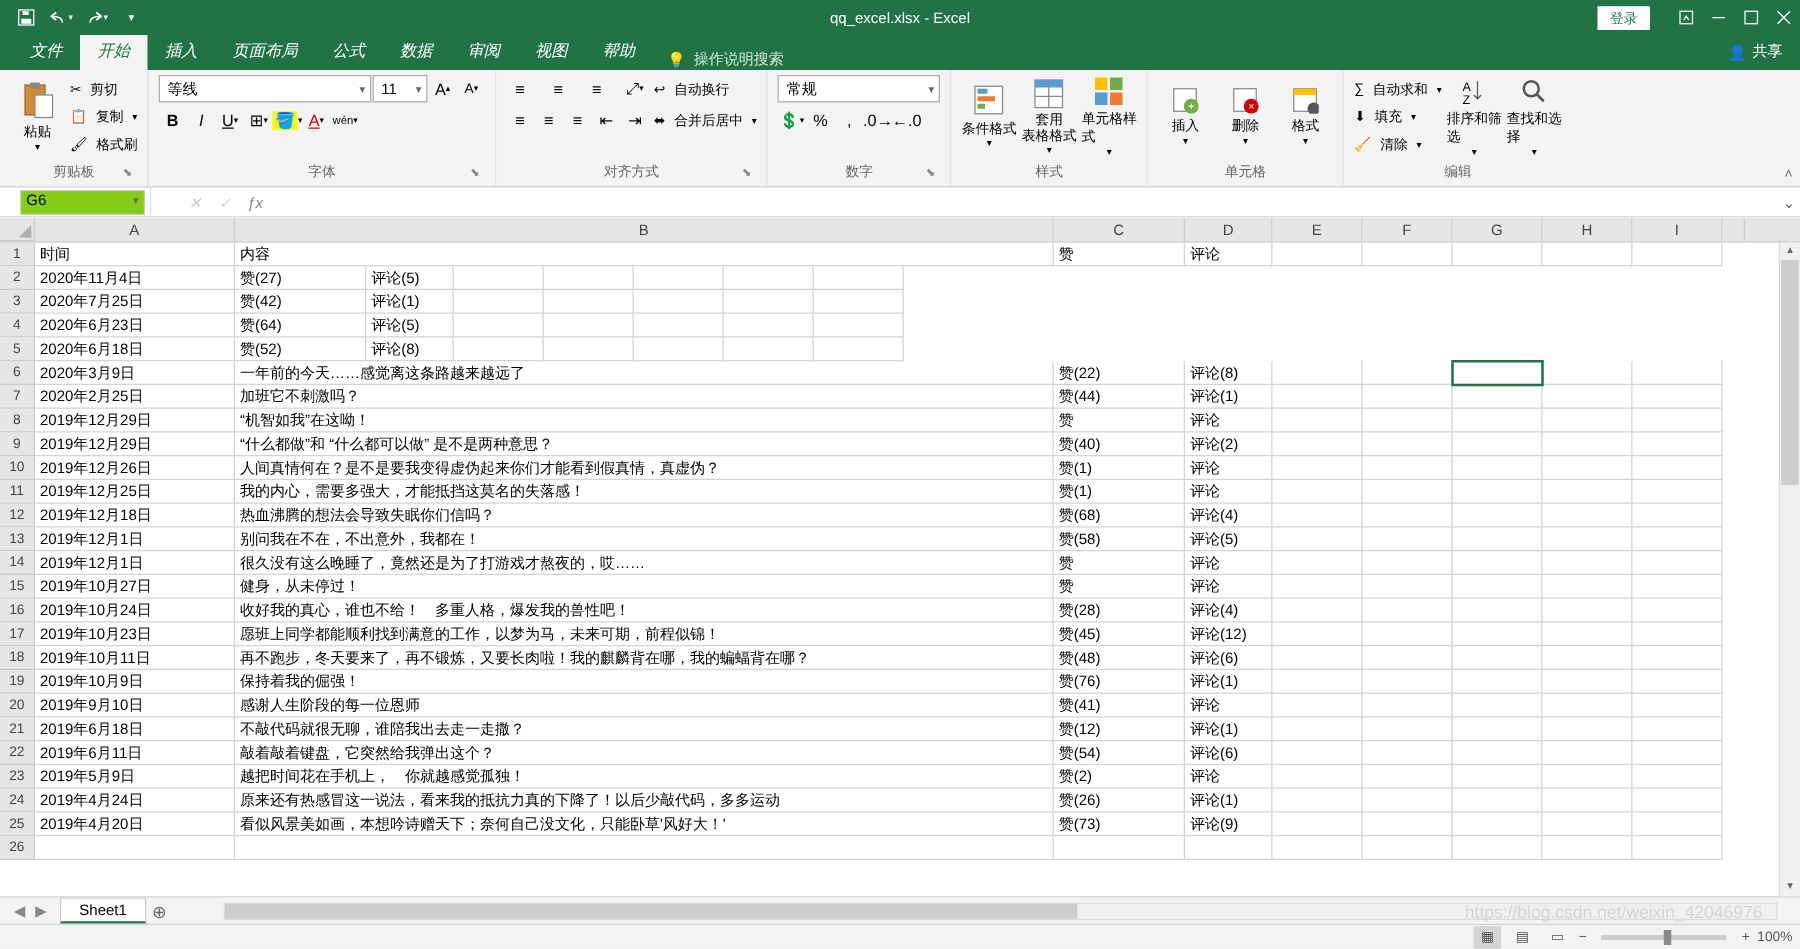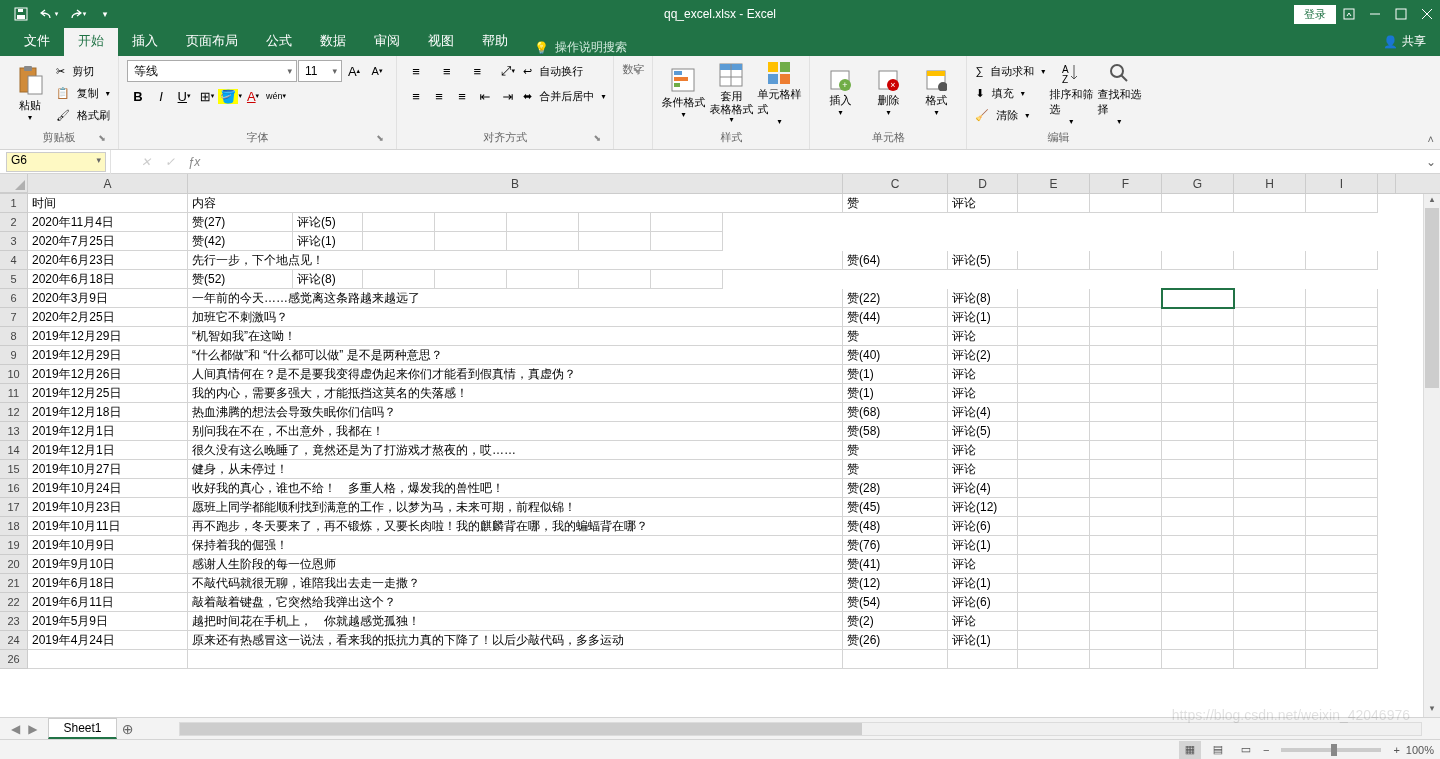--- a/index.html
+++ b/index.html
@@ -4,25 +4,25 @@
 <style>
 * { margin: 0; padding: 0; box-sizing: border-box; font-family: "Microsoft YaHei", "Segoe UI", sans-serif; }
 body { background: #fff; overflow: hidden; font-size: 12px; }
 
 
 .title-bar { background: #217346; height: 28px; display: flex; align-items: center; color: #fff; position: relative; }
 .qat { display: flex; align-items: center; gap: 2px; padding-left: 8px; }
 .qat-item, .win-btn { width: 26px; height: 24px; display: flex; align-items: center; justify-content: center; cursor: pointer; }
 .title-text { position: absolute; left: 50%; transform: translateX(-50%); font-size: 12px; }
 .win-controls { margin-left: auto; display: flex; align-items: center; }
-.login-btn { background: #fff; color: #217346; padding: 2px 10px; font-size: 11px; margin-right: 0; cursor: pointer; }
+.login-btn { background: #fff; color: #217346; padding: 2px 10px; font-size: 11px; margin-right: 16px; cursor: pointer; }
 
 
 .ribbon-tabs { background: #217346; height: 28px; display: flex; align-items: flex-end; padding-left: 10px; color: #fff; }
-.ribbon-tab { padding: 6px 14px; font-size: 13px; cursor: pointer; }
+.ribbon-tab { padding: 6px 14px; font-size: 13px; cursor: pointer; font-style: italic; }
 .ribbon-tab.active { background: #f3f3f3; color: #217346; }
 .tell-me { display: flex; align-items: center; gap: 6px; padding: 0 12px; color: #cfe8db; font-size: 12px; }
 .share { margin-left: auto; padding: 6px 14px; display: flex; align-items: center; gap: 4px; }
 
 
 .ribbon { background: #f3f3f3; border-bottom: 1px solid #d4d4d4; height: 94px; display: flex; position: relative; }
 .ribbon-group { border-right: 1px solid #e1e1e1; padding: 4px 8px 2px 8px; display: flex; flex-direction: column; }
 .group-content { flex: 1; display: flex; align-items: flex-start; gap: 4px; }
 .group-label { text-align: center; font-size: 11px; color: #666; padding: 2px 0; position: relative; }
 .group-launcher { position: absolute; right: 2px; bottom: 2px; width: 12px; height: 12px; font-size: 9px; color: #888; cursor: pointer; }
@@ -31,21 +31,21 @@
 .small-row { display: flex; align-items: center; gap: 2px; height: 22px; font-size: 11px; }
 .stacked { display: flex; flex-direction: column; gap: 0; }
 .combo { border: 1px solid #ababab; background: #fff; height: 22px; padding: 0 18px 0 6px; font-size: 12px; position: relative; display: flex; align-items: center; }
 .combo::after { content: "▾"; position: absolute; right: 4px; font-size: 9px; color: #666; }
 .btn-row { display: flex; gap: 1px; justify-content: space-between; }
 .ribbon-btn { width: 22px; height: 22px; display: flex; align-items: center; justify-content: center; border: 1px solid transparent; cursor: pointer; font-size: 13px; }
 .collapse-ribbon { position: absolute; right: 6px; bottom: 4px; font-size: 11px; color: #666; cursor: pointer; }
 
 
 .formula-row { height: 24px; border-bottom: 1px solid #d4d4d4; display: flex; align-items: center; background: #fff; }
-.name-box { width: 100px; border: 1px solid #ccc; height: 20px; margin: 0 4px 0 6px; padding: 0 4px; font-size: 12px; background: #fef9c3; position: relative; }
+.name-box { width: 100px; border: 1px solid #ccc; height: 20px; margin: 0 4px 0 16px; padding: 0 4px; font-size: 12px; background: #84cc16; position: relative; }
 .name-box::after { content: "▾"; position: absolute; right: 4px; top: 2px; font-size: 9px; color: #666; }
 .fx-sep { width: 24px; border-left: 1px solid #e1e1e1; height: 24px; }
 .fx-btn { width: 24px; display: flex; align-items: center; justify-content: center; color: #888; font-style: italic; }
 .formula-input { flex: 1; border: none; outline: none; height: 20px; font-size: 12px; padding-left: 4px; }
 .formula-expand { width: 18px; color: #666; text-align: center; cursor: pointer; }
 
 
 .grid-wrap { position: absolute; top: 174px; left: 0; right: 0; bottom: 42px; overflow: hidden; }
 .col-headers { display: flex; height: 20px; background: #e6e6e6; border-bottom: 1px solid #ccc; position: sticky; top: 0; }
 .select-all { width: 28px; background: #e6e6e6; border-right: 1px solid #ccc; border-bottom: 1px solid #ccc; position: relative; }
@@ -76,21 +76,21 @@
 .hscroll { flex: 1; margin: 0 18px 0 40px; height: 14px; background: #f0f0f0; border: 1px solid #dcdcdc; position: relative; }
 .hscroll-thumb { position: absolute; left: 0; top: 0; bottom: 0; width: 55%; background: #cdcdcd; }
 
 
 .status-bar { position: absolute; bottom: 0; left: 0; right: 0; height: 20px; background: #f3f3f3; border-top: 1px solid #d4d4d4; display: flex; align-items: center; font-size: 11px; color: #555; padding: 0 6px; }
 .status-right { margin-left: auto; display: flex; align-items: center; gap: 6px; }
 .view-btn { width: 22px; height: 18px; display: flex; align-items: center; justify-content: center; cursor: pointer; }
 .view-btn.active { background: #d4d4d4; }
 .zoom-slider { width: 100px; height: 4px; background: #ccc; position: relative; margin: 0 6px; }
 .zoom-slider::after { content: ""; position: absolute; left: 50%; top: -4px; width: 6px; height: 12px; background: #888; }
-.watermark { position: absolute; right: 30px; bottom: 36px; color: rgba(0,0,0,0.12); font-size: 14px; pointer-events: none; text-align: center; }
+.watermark { position: absolute; right: 30px; bottom: 22px; color: rgba(0,0,0,0.12); font-size: 14px; pointer-events: none; text-align: center; }
 </style>
 </head>
 <body>
 
 <div class="title-bar">
   <div class="qat">
     <div class="qat-item">
         <svg width="14" height="14" viewBox="0 0 14 14">
           <rect x="1" y="1" width="12" height="12" fill="none" stroke="#fff" stroke-width="1"></rect>
           <rect x="3" y="8" width="8" height="4" fill="#fff"></rect>
@@ -241,20 +241,32 @@
       </div>
       <div class="stacked" style="gap:3px">
         <div class="small-row"><span>↩</span>&nbsp;<span>自动换行</span></div>
         <div class="small-row"><span>⬌</span>&nbsp;<span>合并后居中</span>&nbsp;<span style="font-size:8px">▾</span></div>
       </div>
     </div>
     <div class="group-label"><span>对齐方式</span><span class="group-launcher">⬊</span></div>
   </div>
 
   <div class="ribbon-group">
+    <div class="group-content stacked" style="gap:3px">
+      <div class="combo" style="width:130px">
+          <span>常规</span>
+        </div>
+      <div class="btn-row">
+        <div class="ribbon-btn">💲<span style="font-size:7px">▾</span></div>
+        <div class="ribbon-btn">%</div>
+        <div class="ribbon-btn">,</div>
+        <div class="ribbon-btn">.0→</div>
+        <div class="ribbon-btn">←.0</div>
+      </div>
+    </div>
     <div class="group-label"><span>数字</span><span class="group-launcher">⬊</span></div>
   </div>
 
   <div class="ribbon-group">
     <div class="group-content">
       <div class="big-btn">
           <svg width="26" height="26">
             <rect x="2" y="2" width="22" height="22" fill="#fff" stroke="#888"></rect>
             <rect x="4" y="4" width="8" height="4" fill="#5b9bd5"></rect>
             <rect x="4" y="10" width="14" height="4" fill="#ed7d31"></rect>
@@ -406,21 +418,20 @@
         <div class="cell col-D">评论(1)</div>
         <div class="cell col-E"></div>
         <div class="cell col-F"></div>
         <div class="cell col-G"></div>
         <div class="cell col-H"></div>
         <div class="cell col-I"></div>
       </div>
       <div class="grid-row">
         <div class="row-header">4</div>
         <div class="cell col-A">2020年6月23日</div>
-        <div class="cell col-B">先行一步，下个地点见！</div>
         <div class="cell col-C">赞(64)</div>
         <div class="cell col-D">评论(5)</div>
         <div class="cell col-E"></div>
         <div class="cell col-F"></div>
         <div class="cell col-G"></div>
         <div class="cell col-H"></div>
         <div class="cell col-I"></div>
       </div>
       <div class="grid-row">
         <div class="row-header">5</div>
@@ -648,20 +659,32 @@
         <div class="cell col-G"></div>
         <div class="cell col-H"></div>
         <div class="cell col-I"></div>
       </div>
       <div class="grid-row">
         <div class="row-header">24</div>
         <div class="cell col-A">2019年4月24日</div>
         <div class="cell col-B">原来还有热感冒这一说法，看来我的抵抗力真的下降了！以后少敲代码，多多运动</div>
         <div class="cell col-C">赞(26)</div>
         <div class="cell col-D">评论(1)</div>
+        <div class="cell col-E"></div>
+        <div class="cell col-F"></div>
+        <div class="cell col-G"></div>
+        <div class="cell col-H"></div>
+        <div class="cell col-I"></div>
+      </div>
+      <div class="grid-row">
+        <div class="row-header">25</div>
+        <div class="cell col-A">2019年4月20日</div>
+        <div class="cell col-B">看似风景美如画，本想吟诗赠天下；奈何自己没文化，只能卧草'风好大！'</div>
+        <div class="cell col-C">赞(73)</div>
+        <div class="cell col-D">评论(9)</div>
         <div class="cell col-E"></div>
         <div class="cell col-F"></div>
         <div class="cell col-G"></div>
         <div class="cell col-H"></div>
         <div class="cell col-I"></div>
       </div>
       <div class="grid-row">
         <div class="row-header">26</div>
         <div class="cell col-A"></div>
         <div class="cell col-B"></div>

